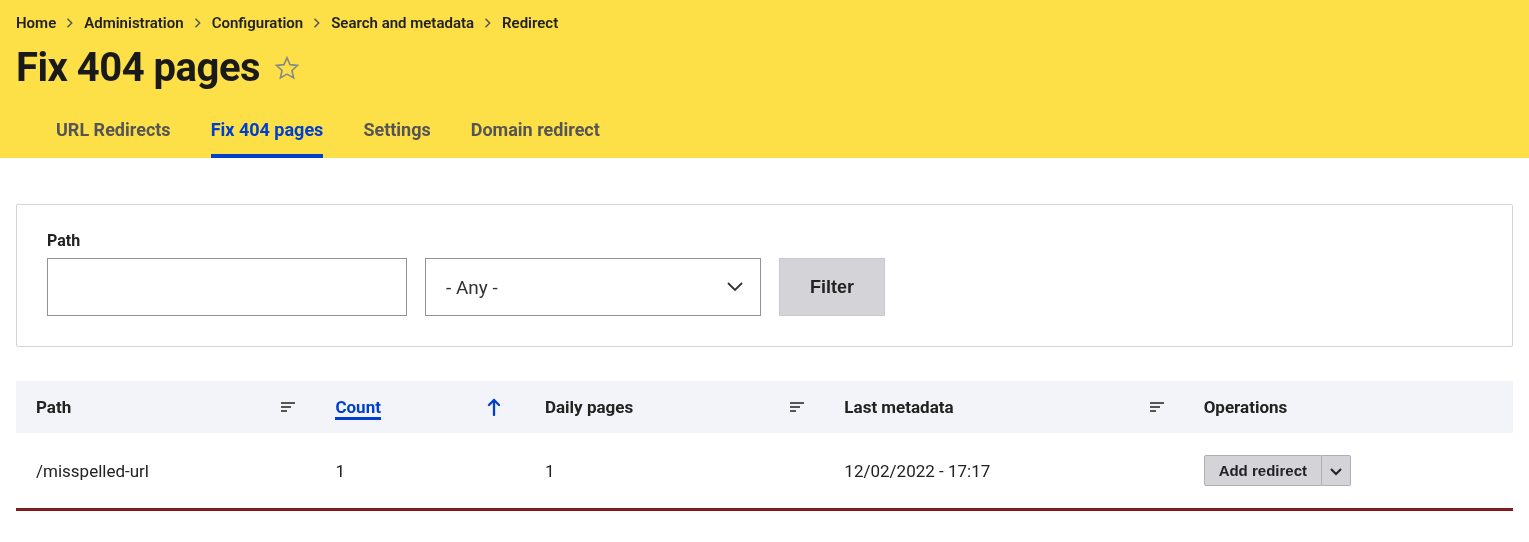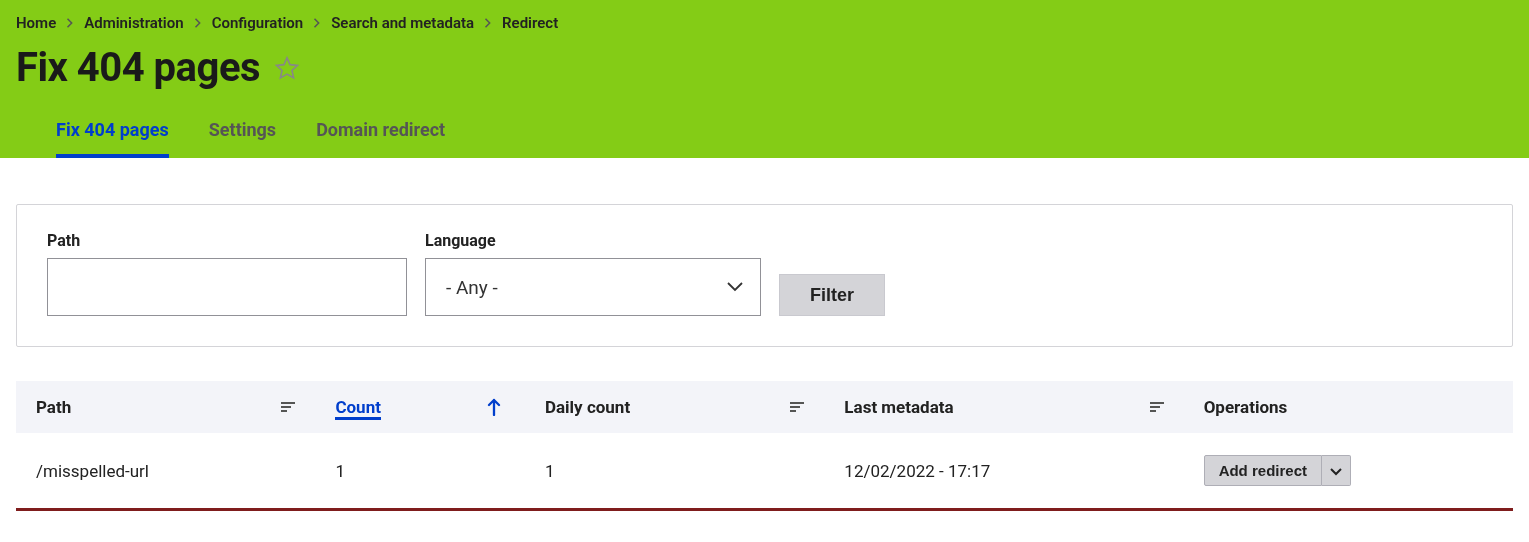--- a/index.html
+++ b/index.html
@@ -3,21 +3,21 @@
   <meta charset="utf-8">
   <style>
     * { box-sizing: border-box; margin: 0; padding: 0; }
     body {
       font-family: "Segoe UI", -apple-system, BlinkMacSystemFont, Roboto, Arial, sans-serif;
       font-size: 15px;
       color: #222;
       background: #fff;
     }
     .header-area {
-      background: #84cc16;
+      background: #fde047;
       padding: 14px 16px 0 16px;
     }
     .breadcrumb {
       display: flex;
       align-items: center;
       gap: 6px;
       font-size: 15px;
       font-weight: 600;
       color: #222;
       flex-wrap: wrap;
@@ -111,21 +111,21 @@
     .select-wrap .down-caret {
       position: absolute;
       right: 18px;
       top: 50%;
       transform: translateY(-50%);
       pointer-events: none;
       color: #333;
     }
     .select-wrap .down-caret svg { width: 16px; height: 10px; }
     .filter-btn {
-      height: 42px;
+      height: 58px;
       padding: 0 30px;
       border: 1px solid #c9c9cf;
       background: #d4d4d8;
       font-size: 18px;
       font-weight: 700;
       color: #222;
       cursor: pointer;
     }
     table.data-table {
       width: 100%;
@@ -215,34 +215,34 @@
   <div class="title-row">
     <h1 class="page-title">Fix 404 pages</h1>
     <span class="star-icon">
       <svg viewBox="0 0 24 24">
           <path d="M12 2.5 L14.8 8.9 L21.7 9.6 L16.6 14.3 L18.1 21.1 L12 17.6 L5.9 21.1 L7.4 14.3 L2.3 9.6 L9.2 8.9 Z" fill="none" stroke="#888" stroke-width="1.5"></path>
         </svg>
     </span>
   </div>
 
   <div class="tabs">
+    <div class="tab">URL Redirects</div>
     <div class="tab active">Fix 404 pages</div>
     <div class="tab">Settings</div>
     <div class="tab">Domain redirect</div>
   </div>
 </div>
 
 <div class="content">
   <div class="filter-panel">
     <div class="field">
       <label>Path</label>
       <input type="text" class="text-input" value="" style="">
     </div>
     <div class="field">
-      <label>Language</label>
       <div class="select-wrap">
         <div class="select-display">- Any -</div>
         <span class="down-caret">
           <svg viewBox="0 0 16 10">
               <path d="M1 1 L8 8 L15 1" stroke="currentColor" stroke-width="1.8" fill="none"></path>
             </svg>
         </span>
       </div>
     </div>
     <button class="filter-btn">Filter</button>
@@ -261,21 +261,21 @@
         </th>
         <th style="width:14%" class="sorted">
           <span class="header-text">Count</span>
           <span class="sort-arrow">
             <svg viewBox="0 0 14 18">
                 <path d="M7 17 V2 M2 7 L7 2 L12 7" stroke="currentColor" stroke-width="2.3" fill="none" stroke-linecap="round" stroke-linejoin="round"></path>
               </svg>
           </span>
         </th>
         <th style="width:20%">
-          <span class="header-text">Daily count</span>
+          <span class="header-text">Daily pages</span>
           <span class="sort-indicator">
             <svg viewBox="0 0 14 12">
                 <path d="M0 2h14M0 6h10M0 10h6" stroke="currentColor" stroke-width="2"></path>
               </svg>
           </span>
         </th>
         <th style="width:24%">
           <span class="header-text">Last metadata</span>
           <span class="sort-indicator">
             <svg viewBox="0 0 14 12">

